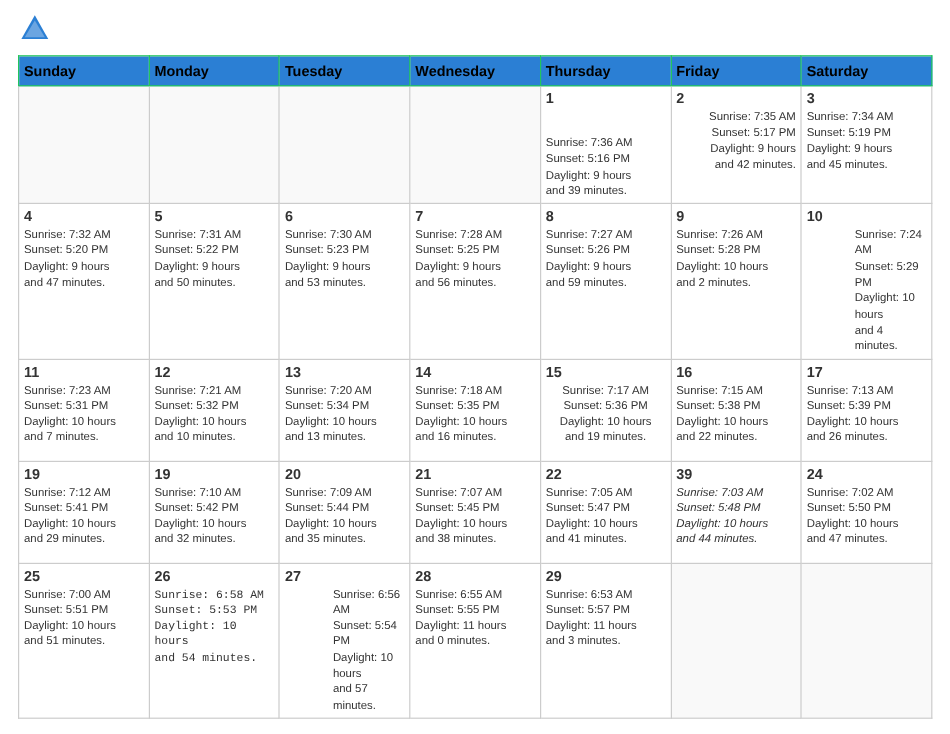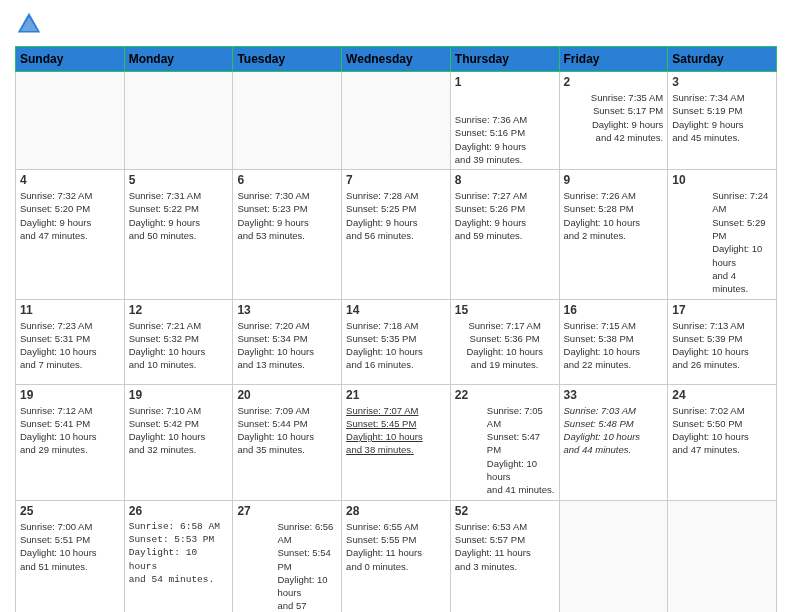--- a/index.html
+++ b/index.html
@@ -270,34 +270,34 @@
           </td>
           <td>
             <span class="day-num">20</span>
             <div class="day-info" style="white-space: pre-line;">Sunrise: 7:09 AM
 Sunset: 5:44 PM
 Daylight: 10 hours
 and 35 minutes.</div>
           </td>
           <td>
             <span class="day-num">21</span>
-            <div class="day-info" style="white-space: pre-line; text-decoration: underline;">Sunrise: 7:07 AM
+            <div class="day-info" style="white-space: pre-line;">Sunrise: 7:07 AM
 Sunset: 5:45 PM
 Daylight: 10 hours
 and 38 minutes.</div>
           </td>
           <td>
             <span class="day-num">22</span>
-            <div class="day-info" style="white-space: pre-line; margin-left: 32px;">Sunrise: 7:05 AM
+            <div class="day-info" style="white-space: pre-line;">Sunrise: 7:05 AM
 Sunset: 5:47 PM
 Daylight: 10 hours
 and 41 minutes.</div>
           </td>
           <td>
-            <span class="day-num">33</span>
+            <span class="day-num">39</span>
             <div class="day-info" style="white-space: pre-line; font-style: italic;">Sunrise: 7:03 AM
 Sunset: 5:48 PM
 Daylight: 10 hours
 and 44 minutes.</div>
           </td>
           <td>
             <span class="day-num">24</span>
             <div class="day-info" style="white-space: pre-line;">Sunrise: 7:02 AM
 Sunset: 5:50 PM
 Daylight: 10 hours
@@ -327,21 +327,21 @@
 and 57 minutes.</div>
           </td>
           <td>
             <span class="day-num">28</span>
             <div class="day-info" style="white-space: pre-line;">Sunrise: 6:55 AM
 Sunset: 5:55 PM
 Daylight: 11 hours
 and 0 minutes.</div>
           </td>
           <td>
-            <span class="day-num">52</span>
+            <span class="day-num">29</span>
             <div class="day-info" style="white-space: pre-line;">Sunrise: 6:53 AM
 Sunset: 5:57 PM
 Daylight: 11 hours
 and 3 minutes.</div>
           </td>
           <td class="empty"></td>
           <td class="empty"></td>
         </tr>
       </tbody>
   </table>

